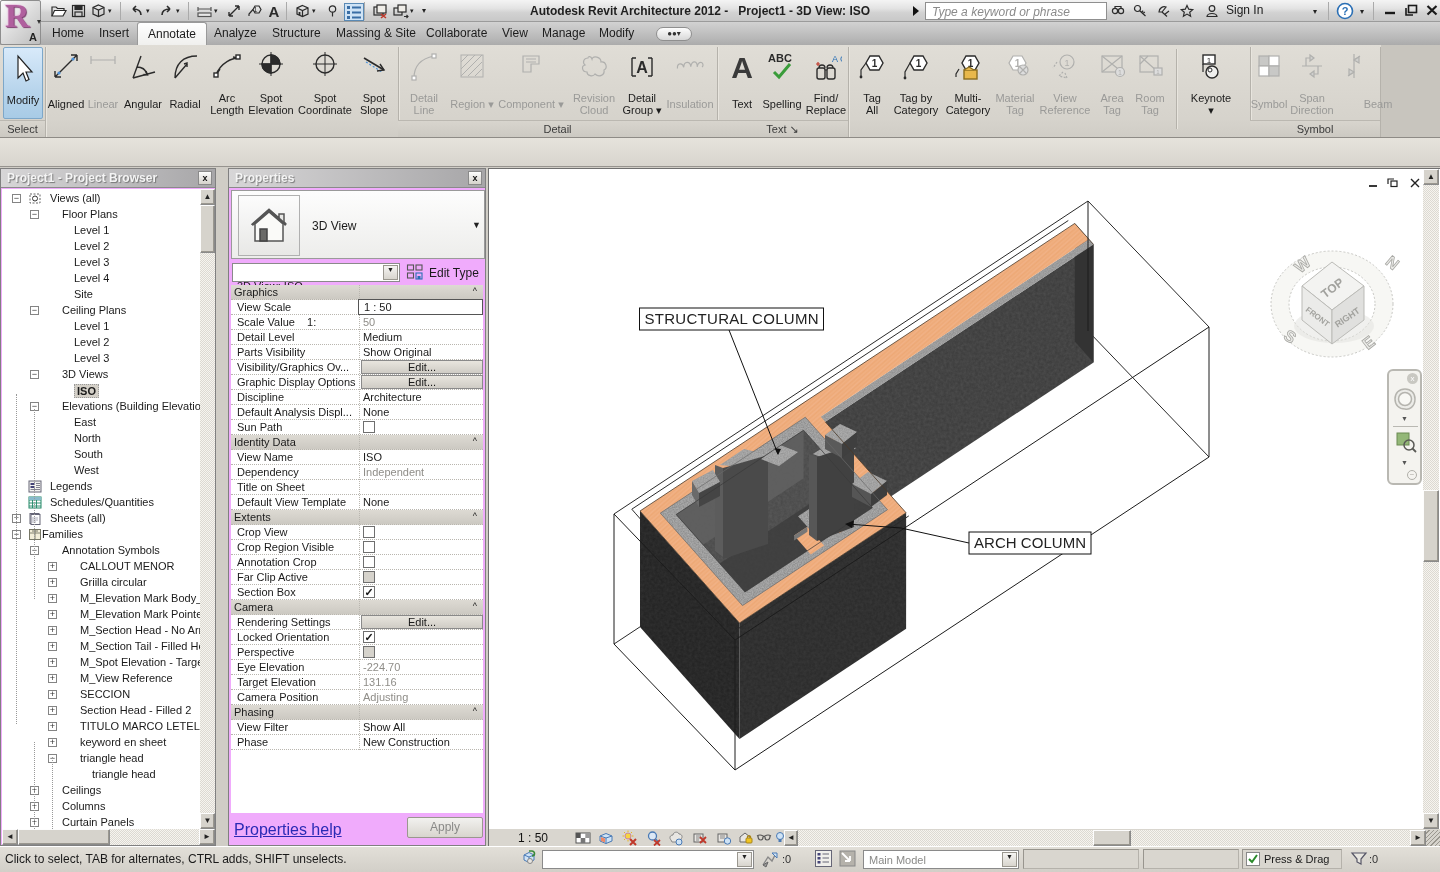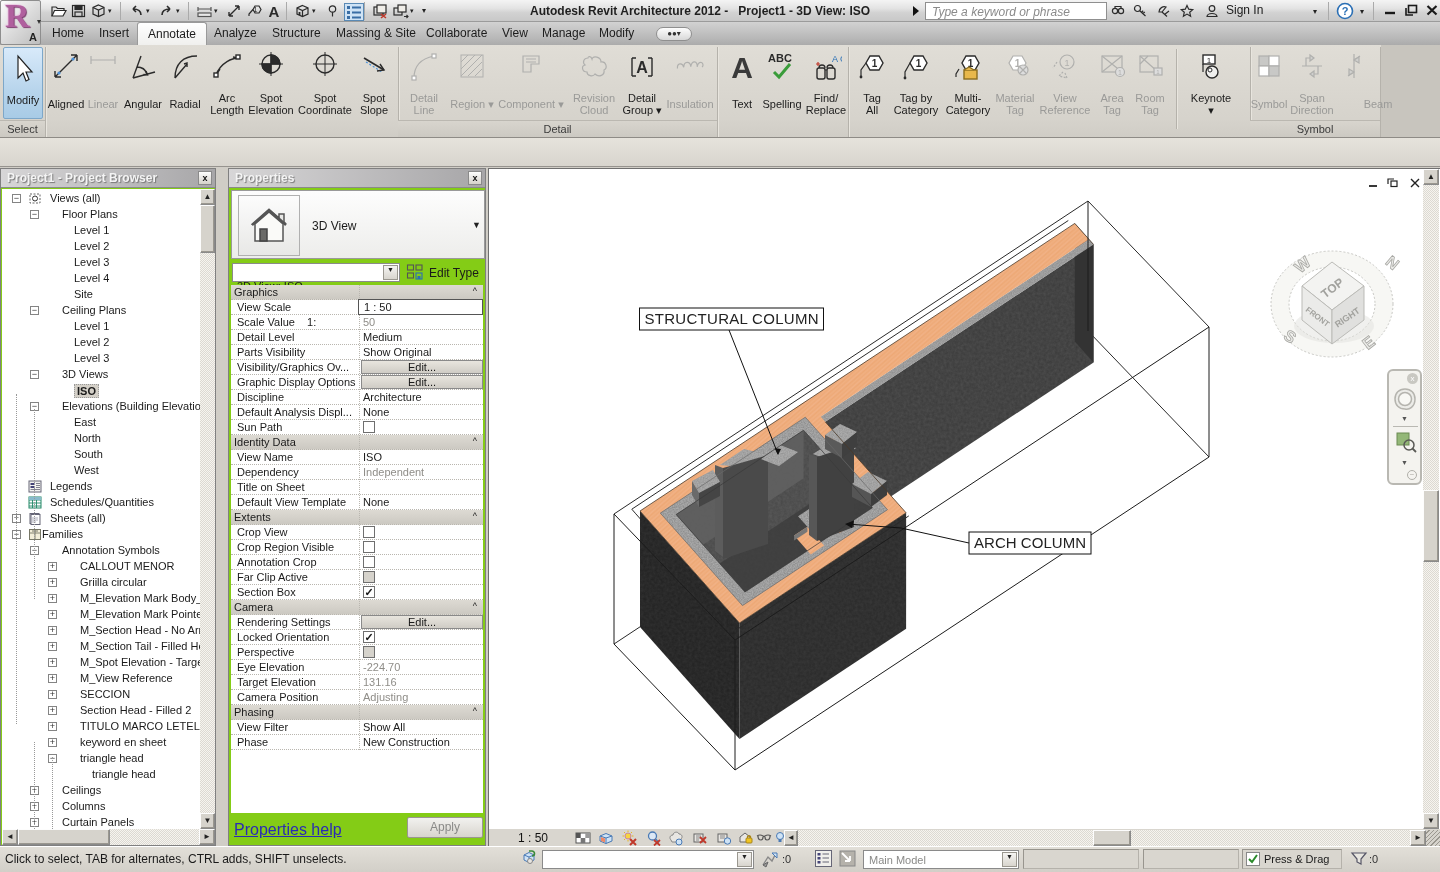--- a/index.html
+++ b/index.html
@@ -24,21 +24,21 @@
 #ribbon{left:0;top:45px;width:1440px;height:93px;background:linear-gradient(#e0ddd6,#d6d3cc 80%,#d0cdc6);border-bottom:1px solid #8e8b86}
 .rpanel{position:absolute;top:0;height:92px}
 .rpanel .plabel{position:absolute;left:0;bottom:0;width:100%;height:17px;border-top:1px solid #bbb8b1;font-size:11px;color:#3a3a3a;text-align:center;line-height:16px;background:linear-gradient(#d8d5ce,#ccc9c2)}
 .rsep{position:absolute;top:2px;width:1px;height:90px;background:#b5b2ab;box-shadow:1px 0 0 #e8e5de}
 .rlbl{position:absolute;text-align:center;font-size:11px;line-height:12px;color:#1c1c1c;top:47px}
 .rlbl.dis{color:#9a9a98}
 #modifybtn{left:3px;top:2px;width:40px;height:72px;background:linear-gradient(#d8eafa,#b8d5ec 60%,#a8cbe6);border:1px solid #7da7c9;border-radius:2px;text-align:center;font-size:11px}
 
 #optbar{left:0;top:138px;width:1440px;height:29px;background:linear-gradient(#e6e3dc,#d8d5ce);border-bottom:1px solid #96938e}
 
-.dock{background:#84cc16;border:1px solid #808080}
+.dock{background:#f0abfc;border:1px solid #808080}
 .dtitle{position:absolute;left:0;top:0;width:100%;height:19px;background:linear-gradient(90deg,#d7d6d7,#a7a6a8);border-bottom:1px solid #8a8a8a;color:#f4f4f4;font-weight:bold;font-size:12px;padding:2px 0 0 6px;text-shadow:1px 1px 1px #777}
 .xbtn{position:absolute;top:2px;width:14px;height:14px;background:linear-gradient(#fdfdfd,#d5d2cb);border:1px solid #8a8a8a;font-size:9px;line-height:12px;text-align:center;color:#111;font-weight:bold}
 
 .sbtrack{position:absolute;background:#e9e6df;background-image:repeating-conic-gradient(#f6f4ef 0% 25%,#dcd9d2 0% 50%);background-size:2px 2px}
 .sbthumb{position:absolute;background:#d6d3cc;border:1px solid #8a8a8a;border-top-color:#fdfdfd;border-left-color:#fdfdfd;box-shadow:inset -1px -1px 0 #9a978f}
 .sbbtn{position:absolute;background:#d6d3cc;border:1px solid #8a8a8a;border-top-color:#fdfdfd;border-left-color:#fdfdfd;box-shadow:inset -1px -1px 0 #9a978f;font-size:8px;text-align:center;color:#222}
 
 #browser{left:0;top:168px;width:216px;height:678px}
 #tree{position:absolute;left:1px;top:20px;width:198px;height:640px;background:#fff;overflow:hidden;font-size:11px}
 .trow{position:absolute;height:16px;white-space:nowrap}
@@ -197,20 +197,23 @@
 <div id="ribbon" class="abs">
 <div class="rpanel" style="left:0px;width:45px">
       <div class="plabel">Select</div>
     </div>
 <div class="rsep" style="left:45px"></div>
 <div class="rsep" style="left:398px"></div>
 <div class="rpanel" style="left:398px;width:319px">
       <div class="plabel">Detail</div>
     </div>
 <div class="rsep" style="left:717px"></div>
+<div class="rpanel" style="left:717px;width:131px">
+      <div class="plabel">Text ↘</div>
+    </div>
 <div class="rsep" style="left:848px"></div>
 <div class="rsep" style="left:1250px"></div>
 <div class="rpanel" style="left:1250px;width:130px">
       <div class="plabel">Symbol</div>
     </div>
 <div class="rsep" style="left:1380px"></div>
 <div class="abs" style="left:1381px;top:0;width:59px;height:92px;background:#c8c5be"></div>
 <div id="modifybtn" class="abs"><svg class="ic" width="22" height="30" style="margin-top:6px">
         <path d="M6 2 L6 24 L11 19 L14 27 L17 25.5 L14 18 L20 18 Z" fill="#fff" stroke="#222" stroke-width="1.2"></path>
       </svg><div style="margin-top:8px">Modify</div></div>

